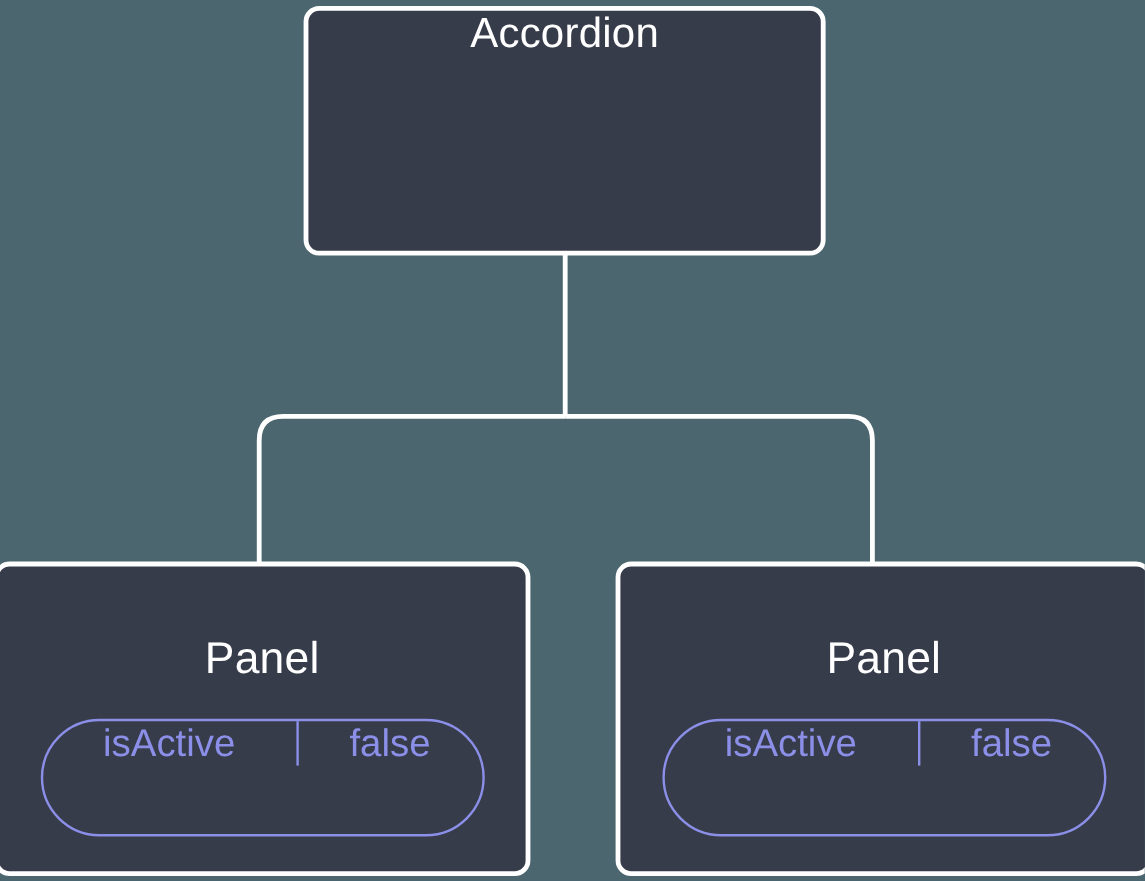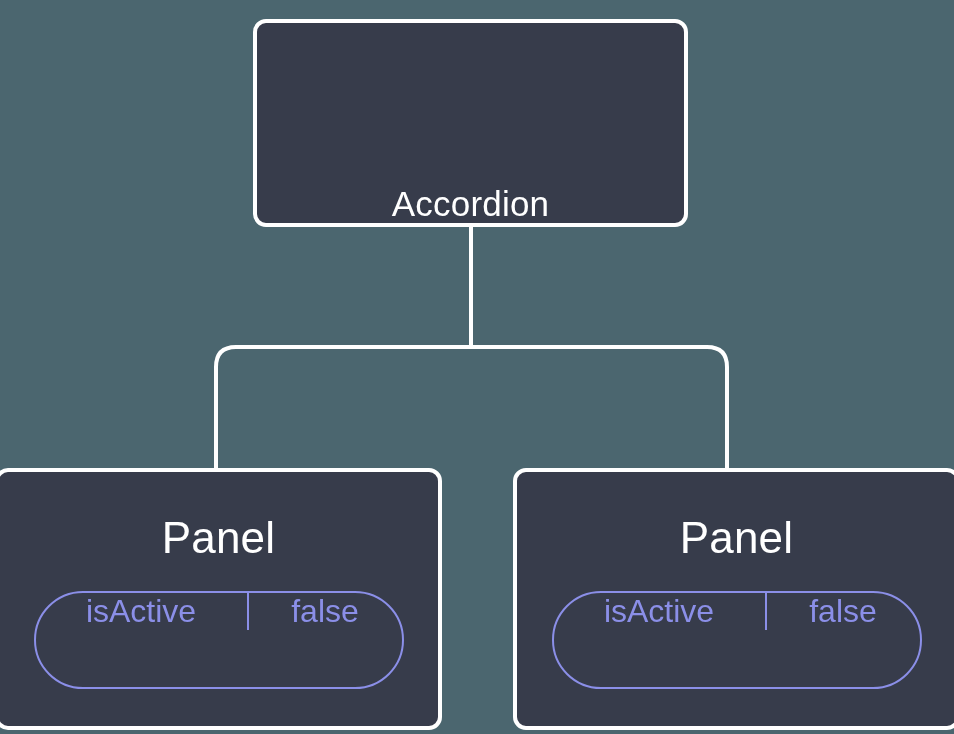--- a/index.html
+++ b/index.html
@@ -38,45 +38,46 @@
     background: #373c4b;
     border: 4px solid #ffffff;
     border-radius: 13px;
     display: flex;
     flex-direction: column;
     align-items: center;
   }
 
   .node-root {
     left: 253px;
-    top: 19px;
+    top: 5px;
     width: 435px;
     height: 208px;
-    justify-content: flex-end;
+    justify-content: flex-start;
   }
 
   .node-leaf {
     top: 468px;
     width: 447px;
     height: 262px;
     padding-top: 42px;
   }
   .node-leaf-left  { left: -5px; }
   .node-leaf-right { left: 513px; }
 
   .node-title {
     color: #ffffff;
     font-size: 35px;
     font-weight: 400;
     letter-spacing: 0.2px;
     line-height: 1.1;
     white-space: nowrap;
   }
   .node-leaf .node-title {
-    font-size: 44px;
+    font-size: 37px;
+    margin-top: 15px;
   }
 
   
   .state-pill {
     margin-top: 29px;
     height: 98px;
     box-sizing: border-box;
     border: 2px solid #8b8fe8;
     border-radius: 49px;
     display: flex;

